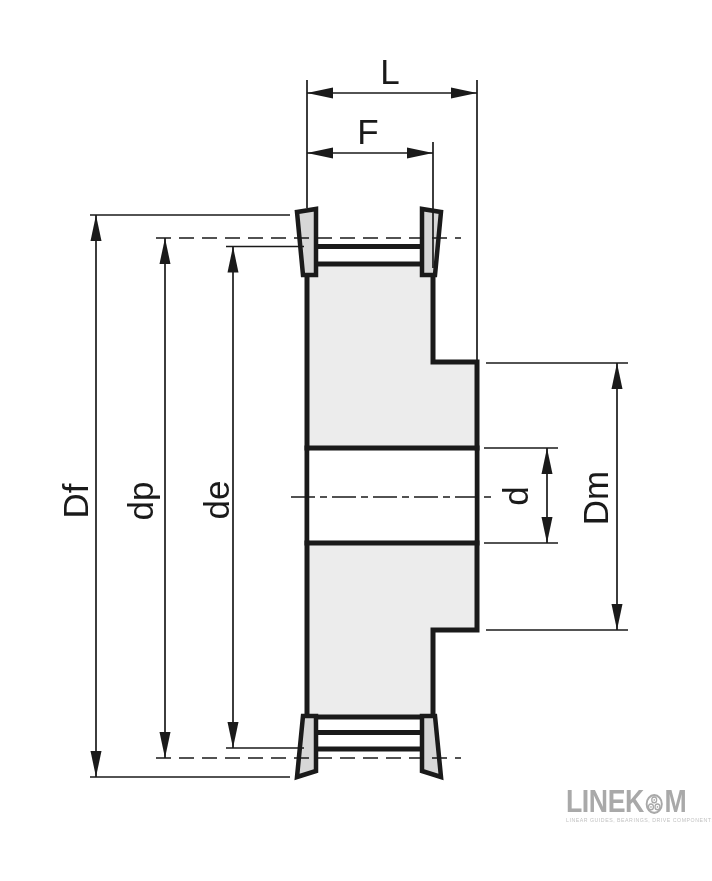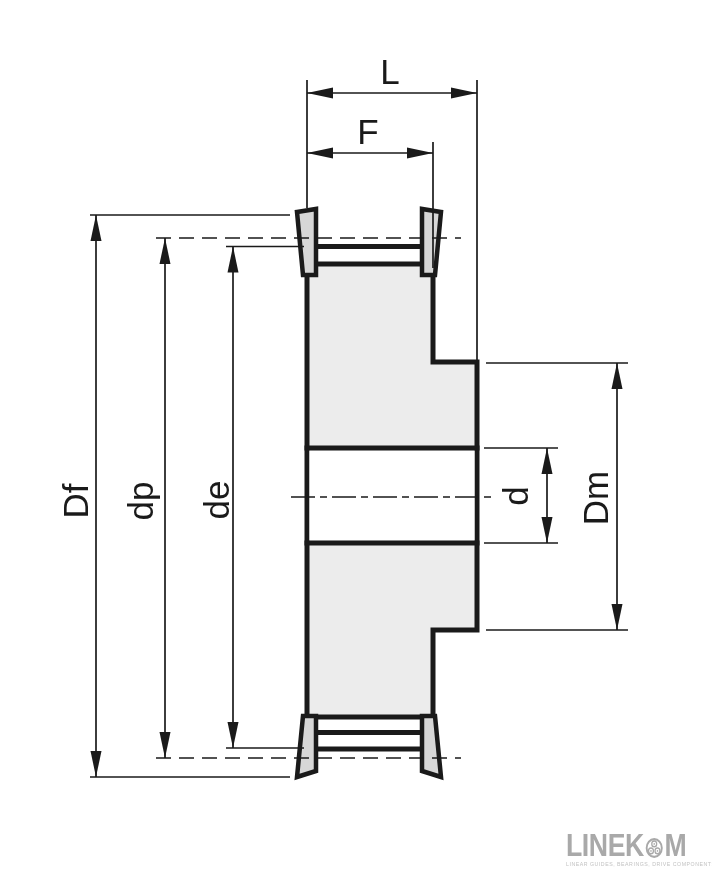--- a/index.html
+++ b/index.html
@@ -1,21 +1,21 @@
 <!DOCTYPE html>
 <html><head>
 <meta charset="utf-8">
 <style>
   html,body{margin:0;padding:0;background:#ffffff;}
   body{width:712px;height:881px;position:relative;overflow:hidden;
        font-family:"Liberation Sans", sans-serif;}
   .stage{position:absolute;left:0;top:0;width:712px;height:881px;}
   svg text{font-family:"Liberation Sans", sans-serif;fill:#1a1a1a;}
   .dim-label{font-size:35px;}
-  .logo{position:absolute;left:566px;top:832px;width:140px;color:#a9a9a9;}
+  .logo{position:absolute;left:566px;top:788px;width:140px;color:#a9a9a9;}
   .wordmark{display:flex;align-items:flex-end;gap:1px;
             font-weight:bold;font-size:31px;line-height:28px;letter-spacing:-0.5px;
             transform:scaleX(0.86);transform-origin:left bottom;white-space:nowrap;}
   .wordmark .logo-icon{margin:0 0.5px 1px 0.5px;}
   .tagline{margin-top:1px;font-size:5.5px;letter-spacing:0.55px;color:#c2c2c2;
            filter:blur(0.45px);transform:scaleX(0.95);transform-origin:left top;
            white-space:nowrap;}
 </style>
 </head>
 <body>

